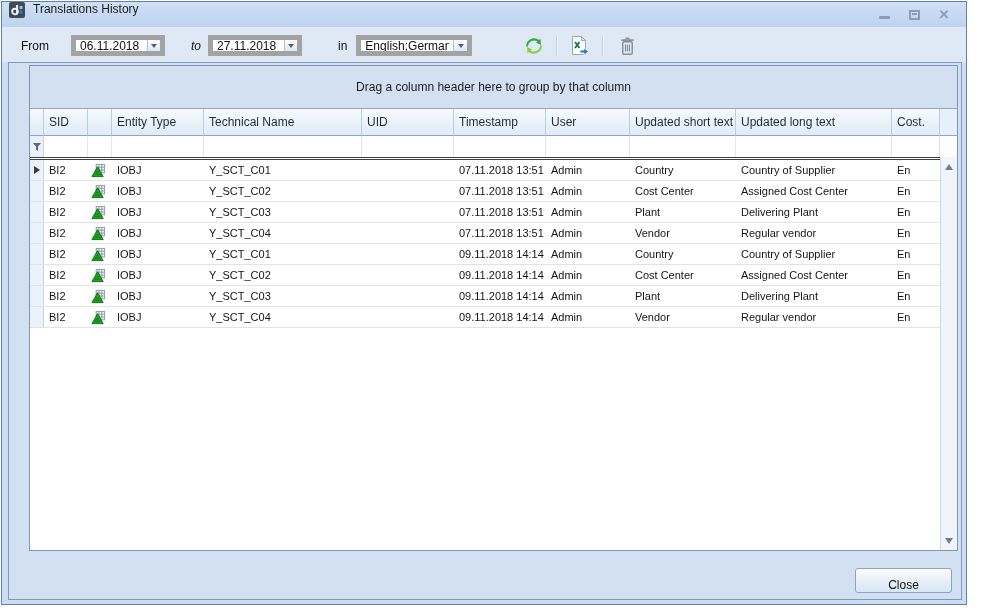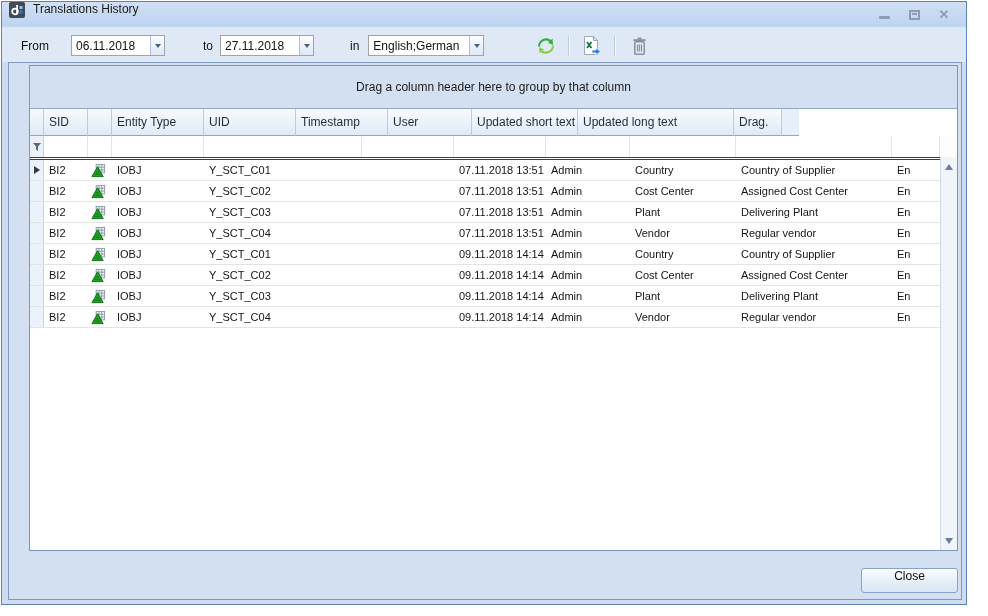--- a/index.html
+++ b/index.html
@@ -25,21 +25,21 @@
   .glyph-min { width:11px; height:3px; background:#8d9cb4; border-radius:1px; margin-top:5px; }
   .glyph-max { width:11px; height:10px; border:2px solid #8d9cb4; background:transparent; position:relative; }
   .glyph-max::after { content:""; position:absolute; left:1px; top:1px; width:5px; height:2px; background:#8d9cb4; }
   .glyph-close { font-size:13px; font-weight:bold; color:#8d9cb4; line-height:14px; }
   
   .toolbar {
     height:35px; display:flex; align-items:center; background:#dfe9f6; padding-top:2px;
   }
   .tb-label { font-size:12px; color:#111; white-space:nowrap; }
   .editor {
-    height:21px; display:flex; background:#fff; border:1px solid #a3a3a3; align-items:stretch;
+    height:21px; display:flex; background:#fff; border:5px solid #a3a3a3; align-items:stretch;
   }
   .editor input {
     border:0; outline:0; font-size:12px; padding:0 4px; width:100%;
     font-family:inherit; color:#111; background:transparent;
   }
   .drop-btn {
     width:16px; border-left:1px solid #aebfd8; background:linear-gradient(#fdfeff,#dde8f4);
     display:flex; align-items:center; justify-content:center; cursor:default;
   }
   .tri-dn-sm { width:0; height:0; border-top:4px solid #4e6078; border-left:3.5px solid transparent; border-right:3.5px solid transparent; }
@@ -99,29 +99,29 @@
   
   .vscroll {
     width:17px; flex:0 0 17px; background:#f1f5fa; border-left:1px solid #cdd9e7;
     display:flex; flex-direction:column; justify-content:space-between; align-items:center; padding:3px 0;
   }
   .scroll-btn { width:13px; height:13px; display:flex; align-items:center; justify-content:center; cursor:default; }
   .tri-up { width:0; height:0; border-bottom:6px solid #6b7e97; border-left:4.5px solid transparent; border-right:4.5px solid transparent; }
   .tri-down { width:0; height:0; border-top:6px solid #6b7e97; border-left:4.5px solid transparent; border-right:4.5px solid transparent; }
   
   .close-btn {
-    position:absolute; right:3px; bottom:6px; width:97px; height:25px;
+    position:absolute; right:9px; bottom:6px; width:97px; height:25px;
     border:1px solid #8aa2c6; border-radius:3px;
     background:linear-gradient(#fdfeff,#e9f1f9 45%,#d8e6f3);
-    font-size:12px; color:#111; display:flex; align-items:flex-start; justify-content:center; cursor:default;
+    font-size:12px; color:#111; display:flex; align-items:flex-end; justify-content:center; cursor:default;
   }
   
   .ml8{margin-left:19px;} .ml9{margin-left:9px;} .ml7{margin-left:7px;justify-content:flex-end;} .ml10{margin-left:10px;}
   .ml11{margin-left:11px;} .ml12{margin-left:12px;} .ml22{margin-left:22px;} .ml25{margin-left:36px;}
-  .ml26{margin-left:38px;} .ml50{margin-left:50px;}
+  .ml26{margin-left:26px;font-style:italic;} .ml50{margin-left:50px;}
   .w94{width:94px;} .w120{width:116px;}
 </style>
 </head>
 <body>
 
 <div class="page">
   <div class="window">
 
     <div class="titlebar">
       <svg class="app-icon" viewBox="0 0 16 16">
@@ -202,26 +202,27 @@
 
         <div class="group-panel">
           <span>Drag a column header here to group by that column</span>
         </div>
 
         <div class="header-row">
           <div class="header-cell c0"></div>
           <div class="header-cell c1">SID</div>
           <div class="header-cell c2"></div>
           <div class="header-cell c3">Entity Type</div>
+          <div class="header-cell c4">Technical Name</div>
           <div class="header-cell c5">UID</div>
           <div class="header-cell c6">Timestamp</div>
           <div class="header-cell c7">User</div>
           <div class="header-cell c8">Updated short text</div>
           <div class="header-cell c9">Updated long text</div>
-          <div class="header-cell c10">Drag.</div>
+          <div class="header-cell c10">Cost.</div>
           <div class="header-cell c11 filler"></div>
         </div>
 
         <div class="filter-row">
           <div class="filter-cell indicator c0">
             <svg width="10" height="10" viewBox="0 0 11 11">
               <path d="M1,1 h9 l-3.4,4 v5 l-2.2,-1.8 v-3.2 z" fill="#5a6b80"></path>
             </svg>
           </div>
           <div class="filter-cell c1"></div>

